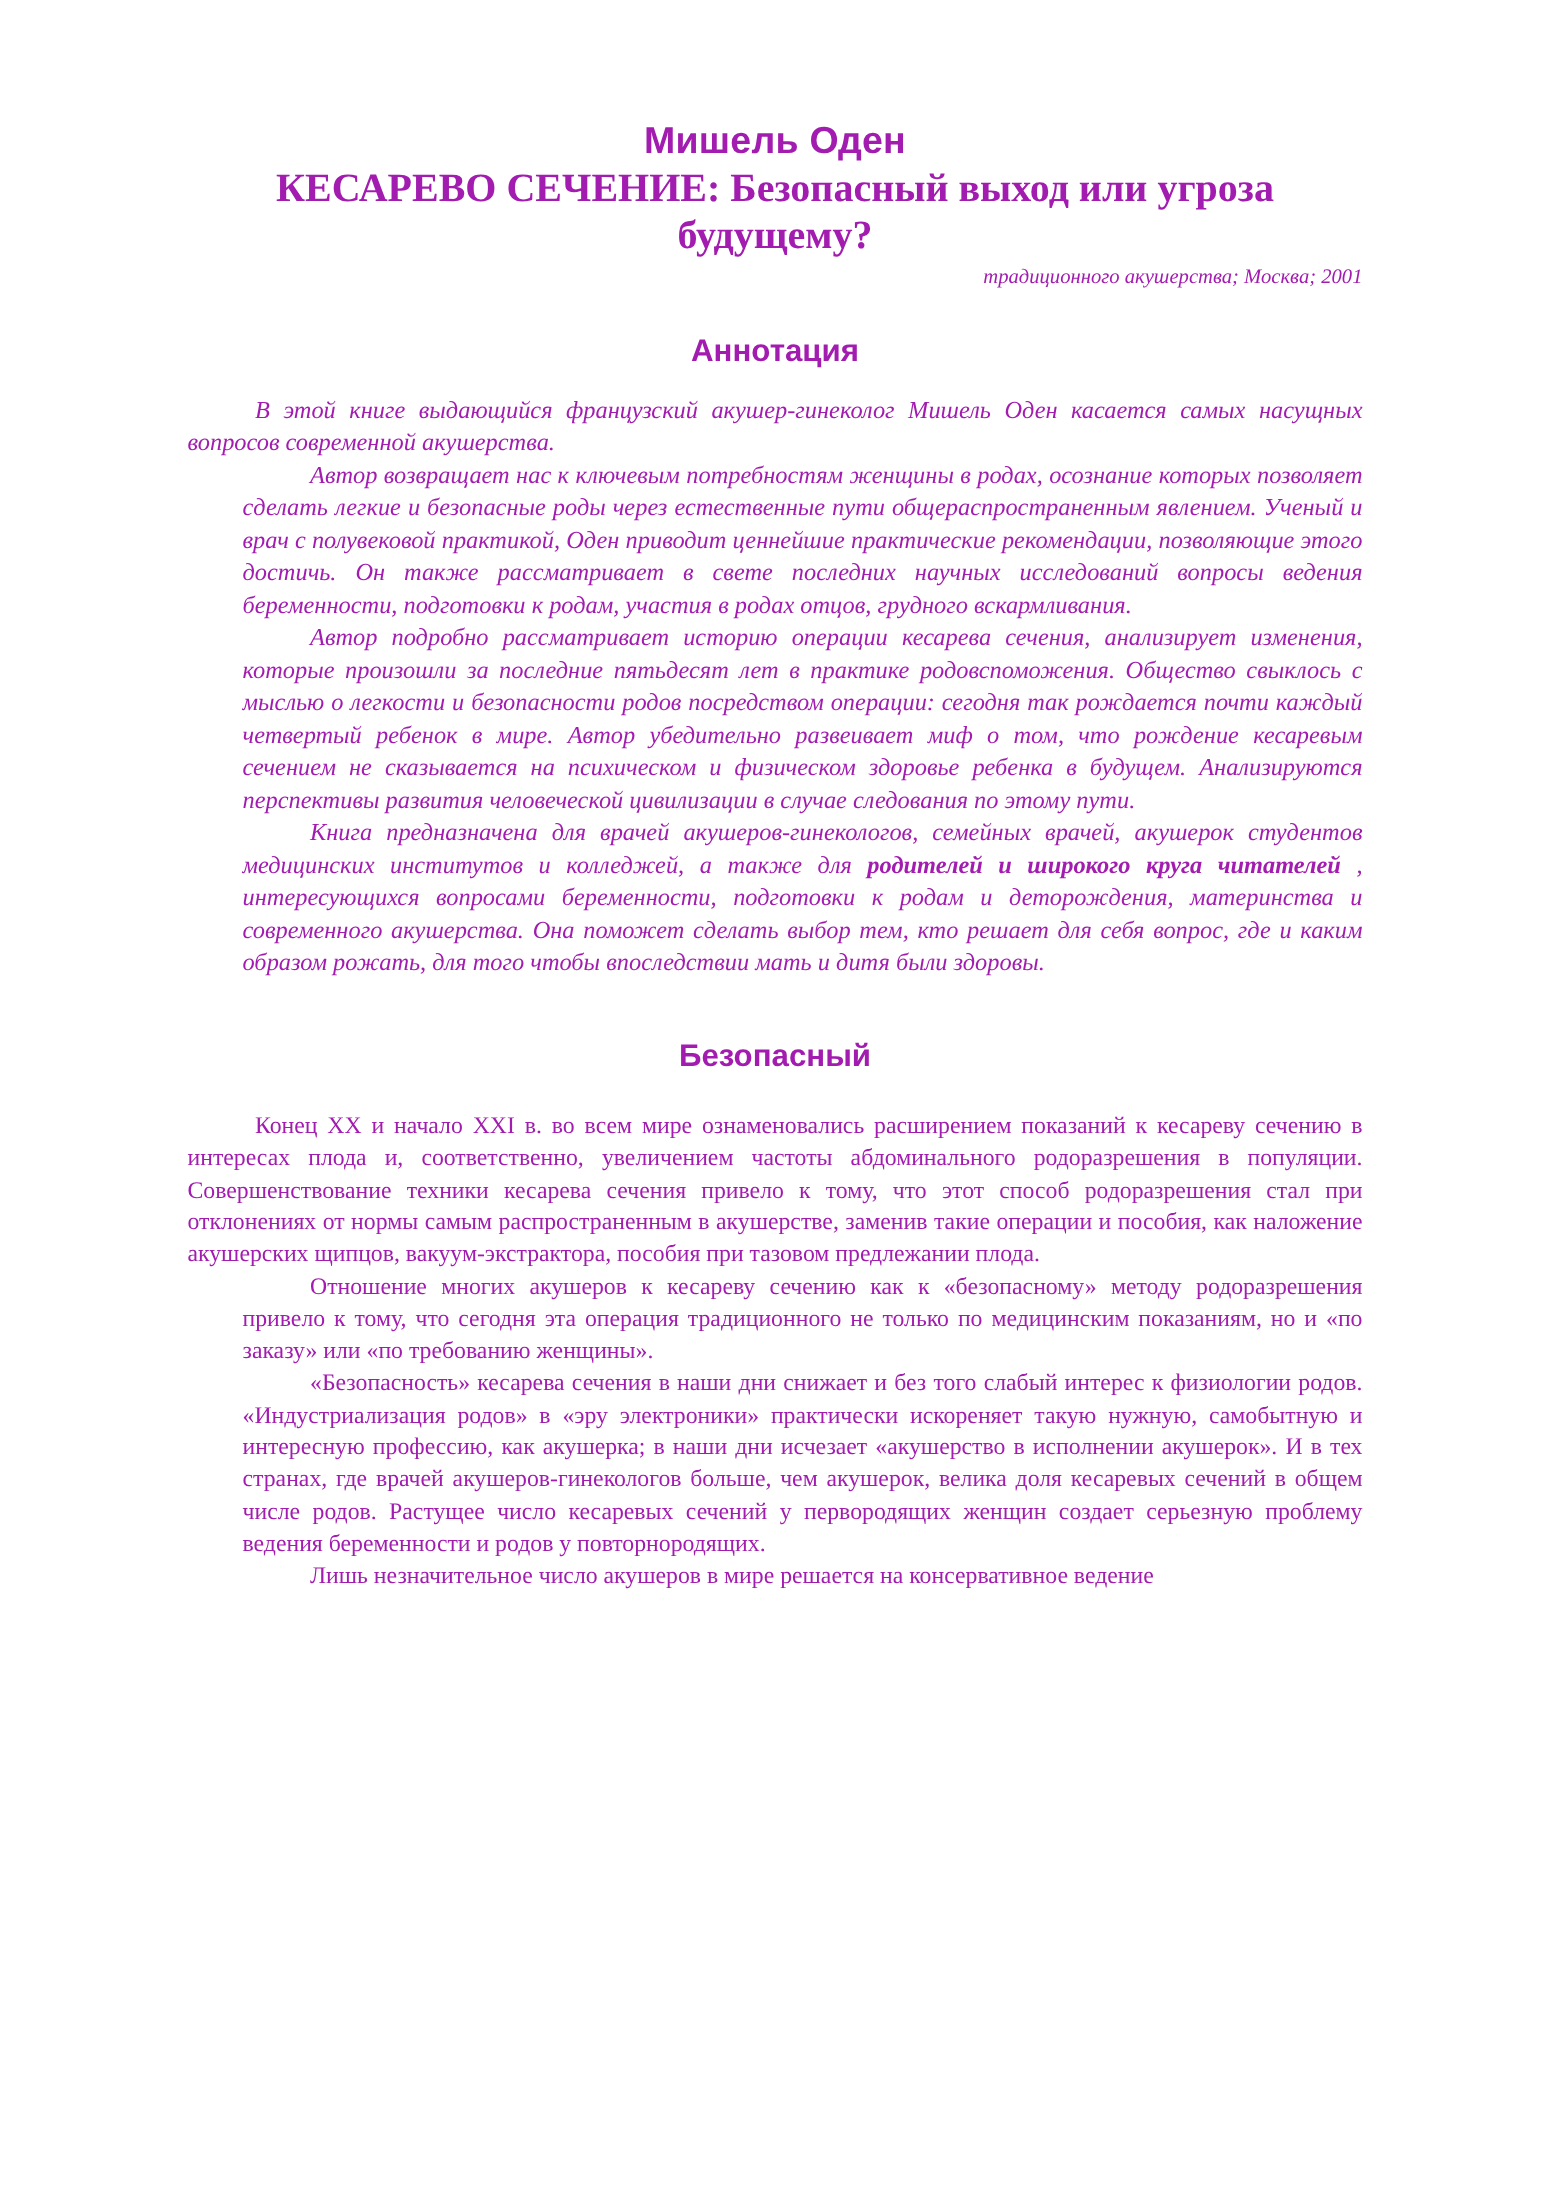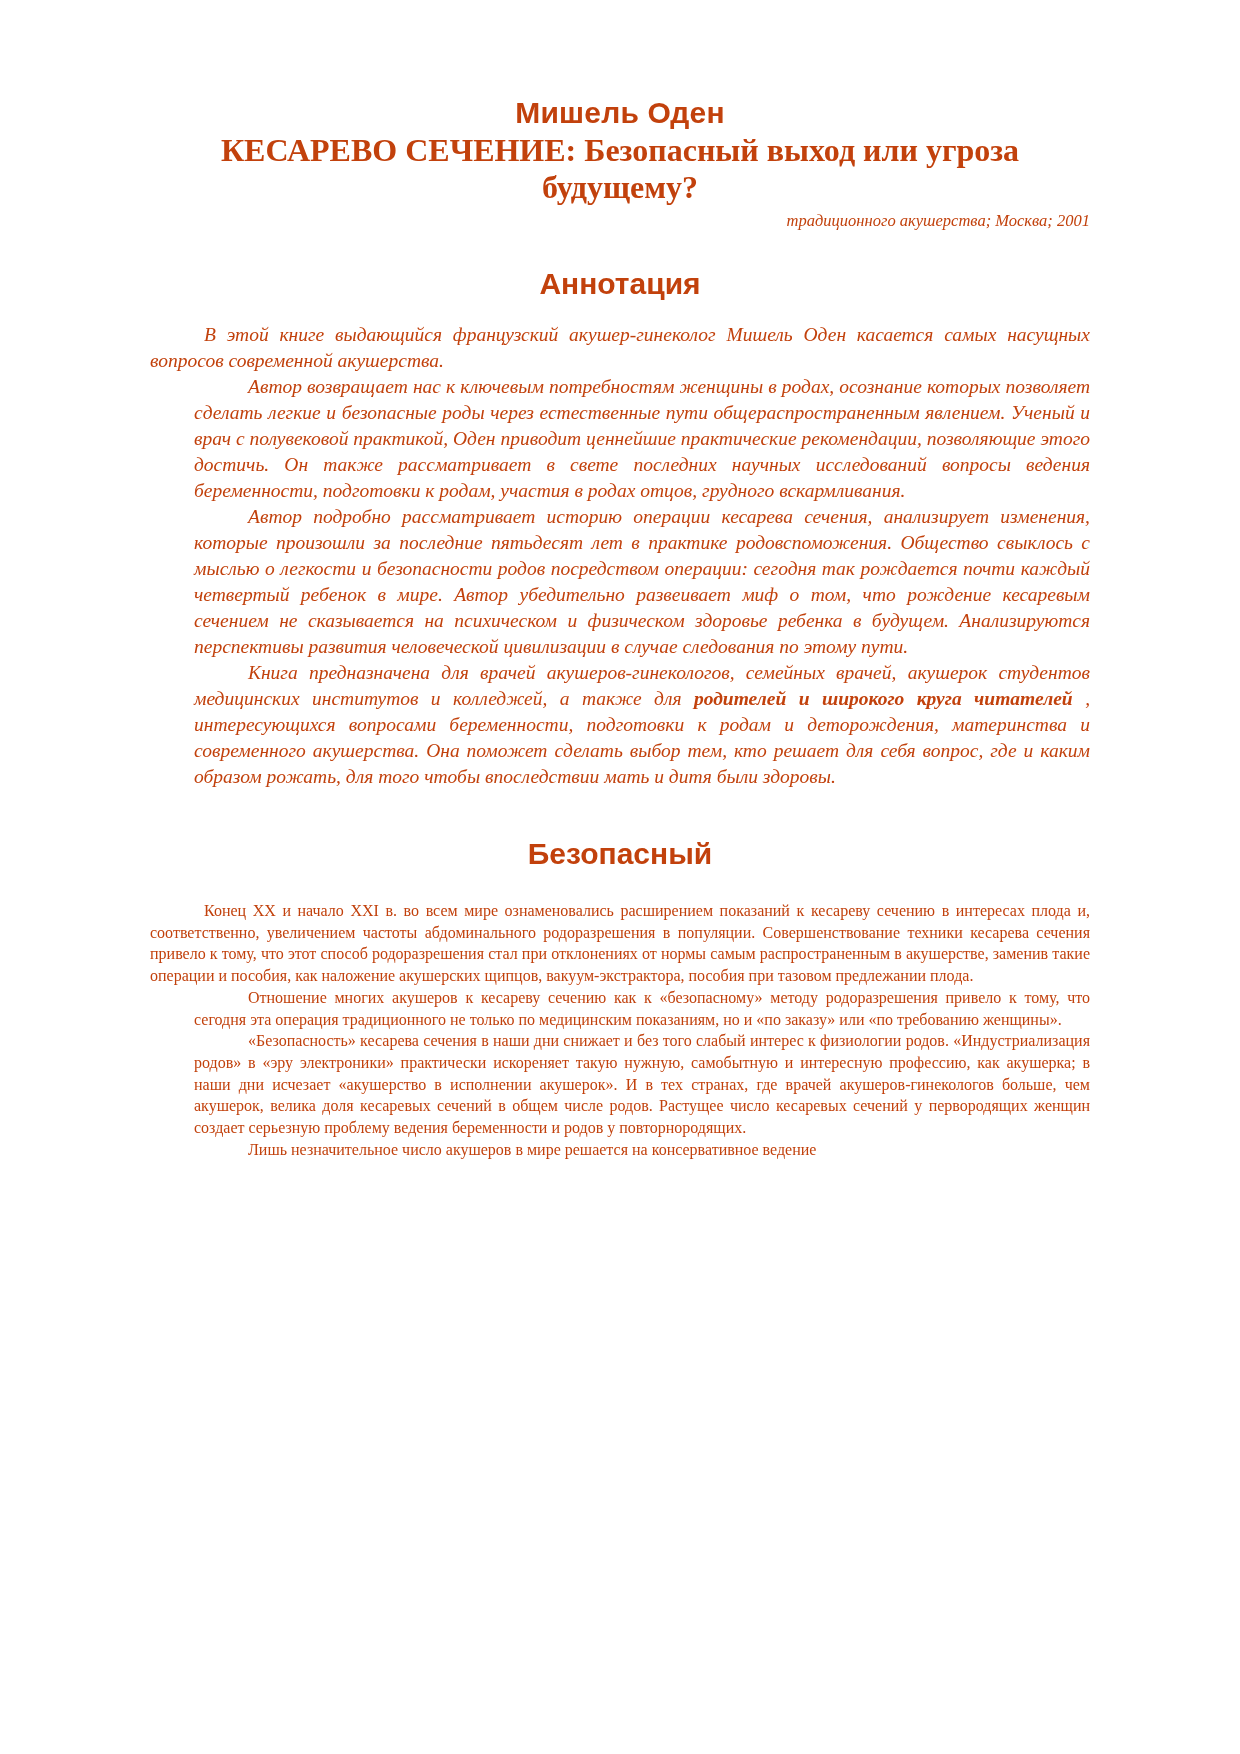--- a/index.html
+++ b/index.html
@@ -10,21 +10,21 @@
   }
   .page {
     position: relative;
     width: 1240px;
     height: 1754px;
     margin: 0 auto;
     background: #ffffff;
     box-sizing: border-box;
     padding: 96px 150px 60px 150px;
     font-family: "Liberation Serif", "DejaVu Serif", serif;
-    color: #c2410c;
+    color: #a21caf;
     overflow: hidden;
   }
 
   
   .author {
     text-align: center;
     font-family: "Liberation Sans", "DejaVu Sans", sans-serif;
     font-weight: bold;
     font-size: 30px;
     line-height: 1.12;
@@ -49,21 +49,21 @@
   }
   .citation .cit-line {
     display: block;
   }
 
   
   .section-heading {
     text-align: center;
     font-family: "Liberation Sans", "DejaVu Sans", sans-serif;
     font-weight: bold;
-    font-size: 30px;
+    font-size: 25px;
     line-height: 1.2;
     margin: 34px 0 20px 0;
   }
   .section-heading.intro {
     margin-top: 46px;
     margin-bottom: 28px;
   }
 
   
   .para {
@@ -72,21 +72,21 @@
     text-indent: 54px;
     font-size: 19.5px;
     line-height: 1.335;
     margin: 0;
   }
   .para.italic {
     font-style: italic;
   }
   .para.roman {
     font-style: normal;
-    font-size: 16px;
+    font-size: 19px;
     line-height: 1.355;
   }
   .para b,
   .para .bold {
     font-weight: bold;
   }
 
   .annotation-body .para + .para,
   .intro-body .para + .para {
     margin-top: 0;

